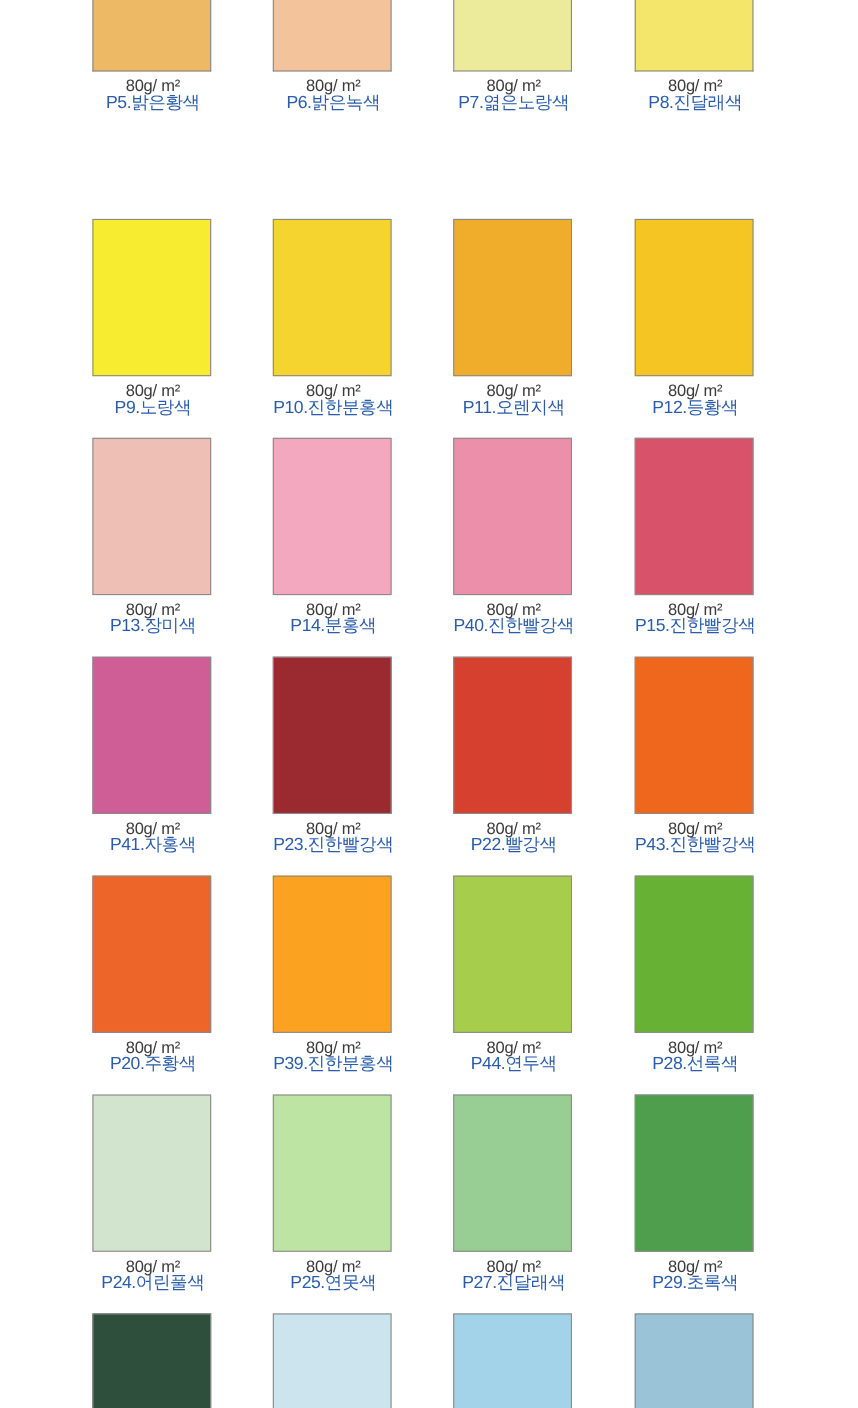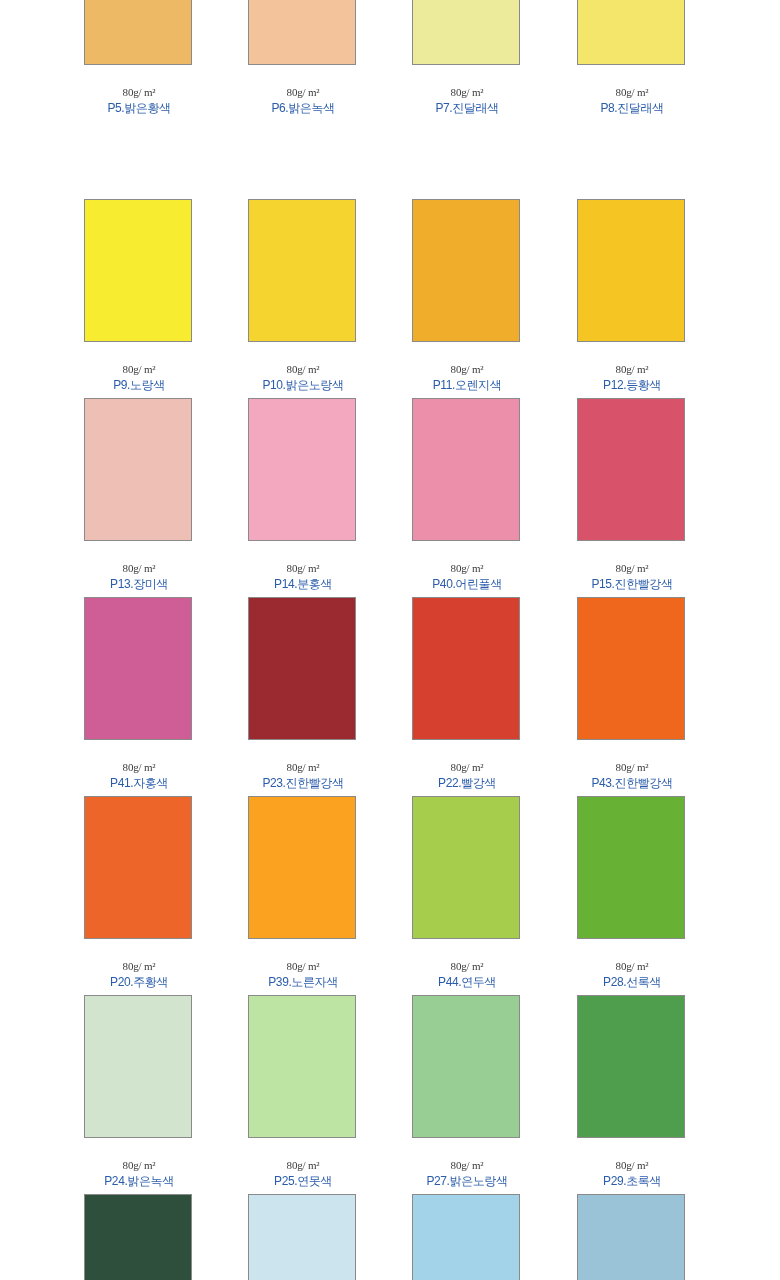--- a/index.html
+++ b/index.html
@@ -43,31 +43,30 @@
 
   .swatch-chip {
     width: 108px;
     height: 143px;
     border: 1px solid #8a8a8a;
     box-sizing: border-box;
     display: block;
   }
 
   .swatch-weight {
-    font-size: 11px;
+    font-size: 15px;
     line-height: 13px;
     color: #3a3a3a;
-    margin-top: 21px;
+    margin-top: 7px;
     letter-spacing: -0.2px;
     white-space: nowrap;
-    font-family: Liberation Serif, serif;
   }
 
   .swatch-name {
-    font-size: 12px;
+    font-size: 16px;
     line-height: 14px;
     color: #2a5caa;
     margin-top: 2px;
     letter-spacing: -0.4px;
     white-space: nowrap;
   }
 
   
   .swatch-row.row-clip-top .swatch-chip {
     height: 65px;
@@ -85,38 +84,38 @@
         <div class="swatch-name">P5.밝은황색</div>
       </div>
       <div class="swatch-cell col-1">
         <div class="swatch-chip" style="background-color: rgb(243, 195, 155);"></div>
         <div class="swatch-weight">80g/ m²</div>
         <div class="swatch-name">P6.밝은녹색</div>
       </div>
       <div class="swatch-cell col-2">
         <div class="swatch-chip" style="background-color: rgb(236, 234, 155);"></div>
         <div class="swatch-weight">80g/ m²</div>
-        <div class="swatch-name">P7.진달래색</div>
+        <div class="swatch-name">P7.엶은노랑색</div>
       </div>
       <div class="swatch-cell col-3">
         <div class="swatch-chip" style="background-color: rgb(243, 230, 106);"></div>
         <div class="swatch-weight">80g/ m²</div>
         <div class="swatch-name">P8.진달래색</div>
       </div>
     </div>
     <div class="swatch-row">
       <div class="swatch-cell col-0">
         <div class="swatch-chip" style="background-color: rgb(247, 236, 48);"></div>
         <div class="swatch-weight">80g/ m²</div>
         <div class="swatch-name">P9.노랑색</div>
       </div>
       <div class="swatch-cell col-1">
         <div class="swatch-chip" style="background-color: rgb(246, 212, 47);"></div>
         <div class="swatch-weight">80g/ m²</div>
-        <div class="swatch-name">P10.밝은노랑색</div>
+        <div class="swatch-name">P10.진한분홍색</div>
       </div>
       <div class="swatch-cell col-2">
         <div class="swatch-chip" style="background-color: rgb(240, 173, 44);"></div>
         <div class="swatch-weight">80g/ m²</div>
         <div class="swatch-name">P11.오렌지색</div>
       </div>
       <div class="swatch-cell col-3">
         <div class="swatch-chip" style="background-color: rgb(245, 197, 36);"></div>
         <div class="swatch-weight">80g/ m²</div>
         <div class="swatch-name">P12.등황색</div>
@@ -129,21 +128,21 @@
         <div class="swatch-name">P13.장미색</div>
       </div>
       <div class="swatch-cell col-1">
         <div class="swatch-chip" style="background-color: rgb(243, 168, 192);"></div>
         <div class="swatch-weight">80g/ m²</div>
         <div class="swatch-name">P14.분홍색</div>
       </div>
       <div class="swatch-cell col-2">
         <div class="swatch-chip" style="background-color: rgb(236, 143, 171);"></div>
         <div class="swatch-weight">80g/ m²</div>
-        <div class="swatch-name">P40.어린풀색</div>
+        <div class="swatch-name">P40.진한빨강색</div>
       </div>
       <div class="swatch-cell col-3">
         <div class="swatch-chip" style="background-color: rgb(216, 82, 106);"></div>
         <div class="swatch-weight">80g/ m²</div>
         <div class="swatch-name">P15.진한빨강색</div>
       </div>
     </div>
     <div class="swatch-row">
       <div class="swatch-cell col-0">
         <div class="swatch-chip" style="background-color: rgb(207, 94, 150);"></div>
@@ -168,48 +167,48 @@
     </div>
     <div class="swatch-row">
       <div class="swatch-cell col-0">
         <div class="swatch-chip" style="background-color: rgb(238, 101, 42);"></div>
         <div class="swatch-weight">80g/ m²</div>
         <div class="swatch-name">P20.주황색</div>
       </div>
       <div class="swatch-cell col-1">
         <div class="swatch-chip" style="background-color: rgb(251, 163, 33);"></div>
         <div class="swatch-weight">80g/ m²</div>
-        <div class="swatch-name">P39.노른자색</div>
+        <div class="swatch-name">P39.진한분홍색</div>
       </div>
       <div class="swatch-cell col-2">
         <div class="swatch-chip" style="background-color: rgb(166, 206, 76);"></div>
         <div class="swatch-weight">80g/ m²</div>
         <div class="swatch-name">P44.연두색</div>
       </div>
       <div class="swatch-cell col-3">
         <div class="swatch-chip" style="background-color: rgb(103, 177, 52);"></div>
         <div class="swatch-weight">80g/ m²</div>
         <div class="swatch-name">P28.선록색</div>
       </div>
     </div>
     <div class="swatch-row">
       <div class="swatch-cell col-0">
         <div class="swatch-chip" style="background-color: rgb(210, 228, 205);"></div>
         <div class="swatch-weight">80g/ m²</div>
-        <div class="swatch-name">P24.밝은녹색</div>
+        <div class="swatch-name">P24.어린풀색</div>
       </div>
       <div class="swatch-cell col-1">
         <div class="swatch-chip" style="background-color: rgb(190, 228, 164);"></div>
         <div class="swatch-weight">80g/ m²</div>
         <div class="swatch-name">P25.연못색</div>
       </div>
       <div class="swatch-cell col-2">
         <div class="swatch-chip" style="background-color: rgb(152, 205, 147);"></div>
         <div class="swatch-weight">80g/ m²</div>
-        <div class="swatch-name">P27.밝은노랑색</div>
+        <div class="swatch-name">P27.진달래색</div>
       </div>
       <div class="swatch-cell col-3">
         <div class="swatch-chip" style="background-color: rgb(78, 158, 78);"></div>
         <div class="swatch-weight">80g/ m²</div>
         <div class="swatch-name">P29.초록색</div>
       </div>
     </div>
     <div class="swatch-row">
       <div class="swatch-cell col-0">
         <div class="swatch-chip" style="background-color: rgb(46, 79, 60);"></div>

